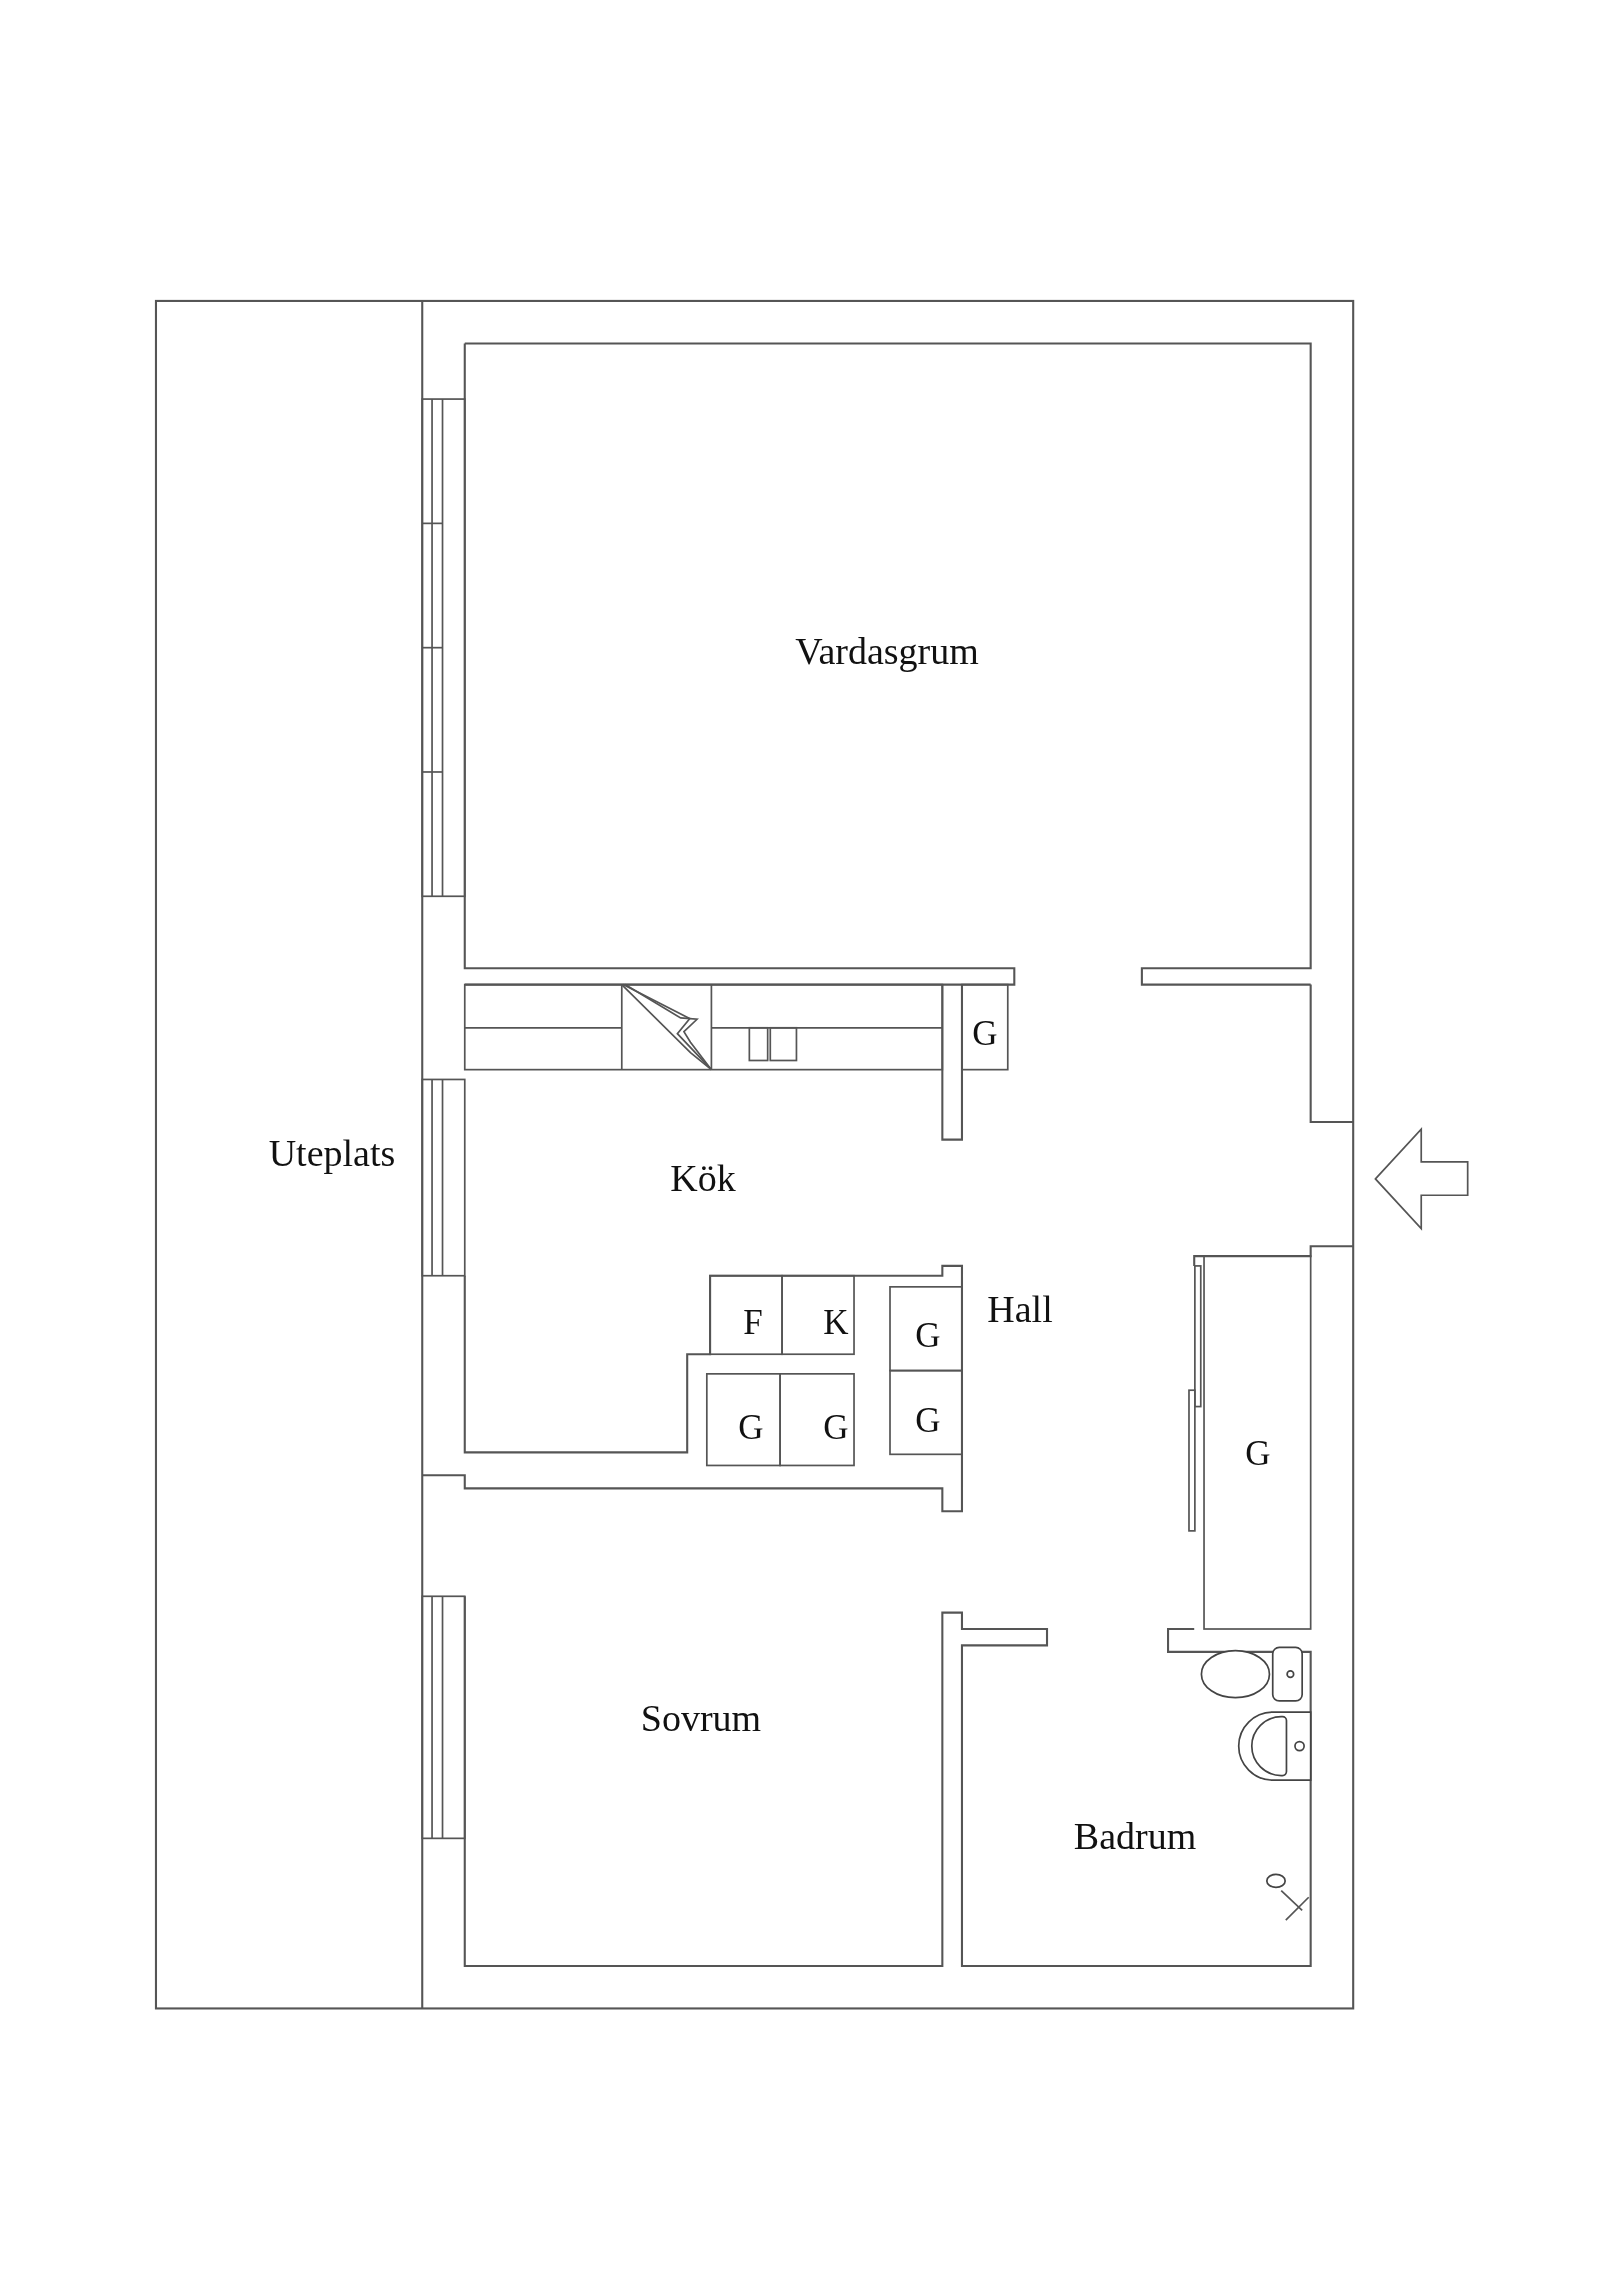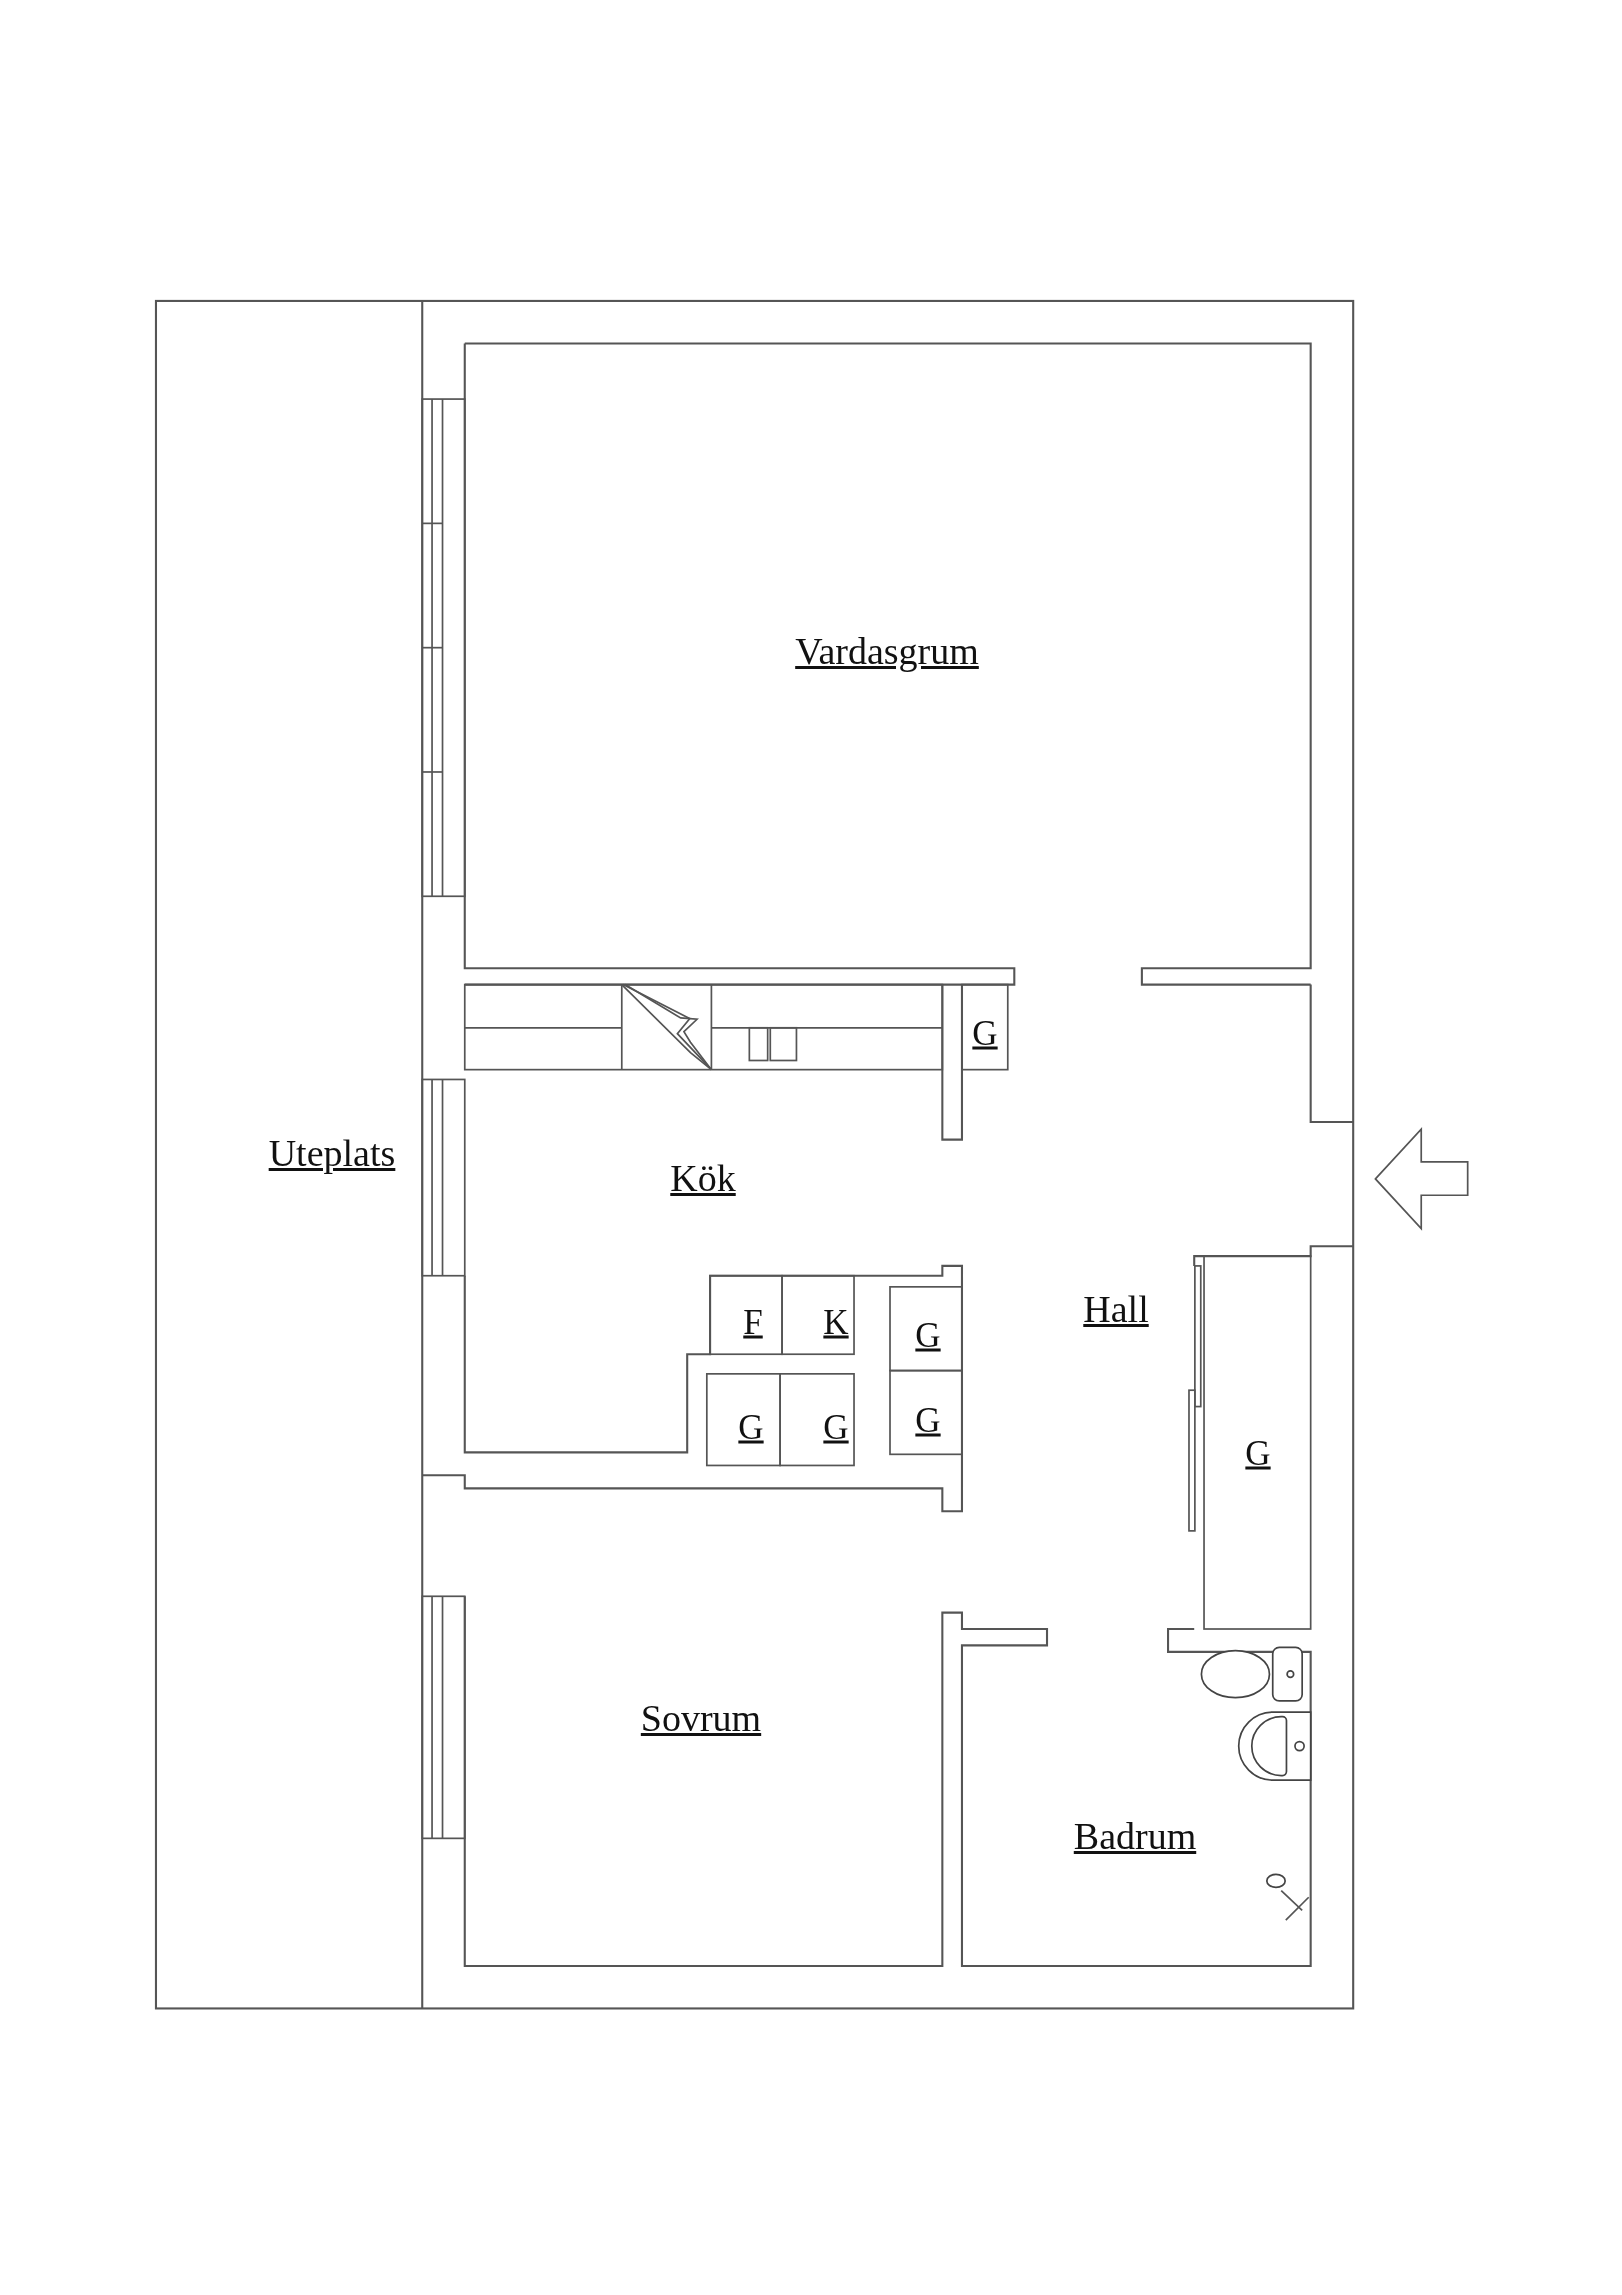--- a/index.html
+++ b/index.html
@@ -1,21 +1,21 @@
 <!DOCTYPE html>
 <html style="font-size:10.5px"><head>
 <meta charset="utf-8">
 <style>
   html, body { margin: 0; padding: 0; background: #ffffff; }
   body { width: 1623px; height: 2295px; position: relative; overflow: hidden; }
   #plan { position: absolute; left: 0; top: 0; width: 1623px; height: 2295px; }
   .wall { fill: none; stroke: #555555; stroke-width: 3.2; stroke-linejoin: miter; }
   .thin { fill: none; stroke: #555555; stroke-width: 2.6; }
   .fix { fill: #ffffff; stroke: #444444; stroke-width: 2.6; }
-  .lbl { position: absolute; font-family: "Liberation Serif", "DejaVu Serif", serif; color: #111111; white-space: nowrap; transform: translate(-50%, -50%); line-height: 1; text-decoration: underline; }
+  .lbl { position: absolute; font-family: "Liberation Serif", "DejaVu Serif", serif; color: #111111; white-space: nowrap; transform: translate(-50%, -50%); line-height: 1; }
   .room { font-size: 38px; }
   .code { font-size: 35px; }
 </style>
 </head>
 <body>
 
 <svg id="plan" viewBox="0 0 2480 3508" xmlns="http://www.w3.org/2000/svg">
 
   <rect class="wall" x="238" y="460" width="1830" height="2610"></rect>
   <line class="wall" x1="645" y1="460" x2="645" y2="3070"></line>
@@ -93,21 +93,21 @@
     <ellipse class="fix" cx="1950" cy="2875" rx="14" ry="10"></ellipse>
     <line class="thin" x1="1965" y1="2935" x2="2000" y2="2900"></line>
   </g>
 
   <polygon class="thin" points="2102,1802 2172,1726 2172,1776 2243,1776 2243,1827 2172,1827 2172,1878"></polygon>
 </svg>
 
 <div class="lbl room" style="left:887px; top:651px;">Vardasgrum</div>
 <div class="lbl room" style="left:288px; top:1153px;margin-left:44px;">Uteplats</div>
 <div class="lbl room" style="left:703px; top:1178px;">Kök</div>
-<div class="lbl room" style="left:1116px; top:1309px;">Hall</div>
+<div class="lbl room" style="left:1020px; top:1309px;">Hall</div>
 <div class="lbl room" style="left:701px; top:1718px;">Sovrum</div>
 <div class="lbl room" style="left:1135px; top:1809px;margin-top:27px;">Badrum</div>
 
 <div class="lbl code" style="left:985px; top:1033px;">G</div>
 <div class="lbl code" style="left:753px; top:1322px;">F</div>
 <div class="lbl code" style="left:836px; top:1322px;">K</div>
 <div class="lbl code" style="left:928px; top:1335px;">G</div>
 <div class="lbl code" style="left:751px; top:1427px;">G</div>
 <div class="lbl code" style="left:836px; top:1427px;">G</div>
 <div class="lbl code" style="left:928px; top:1420px;">G</div>

